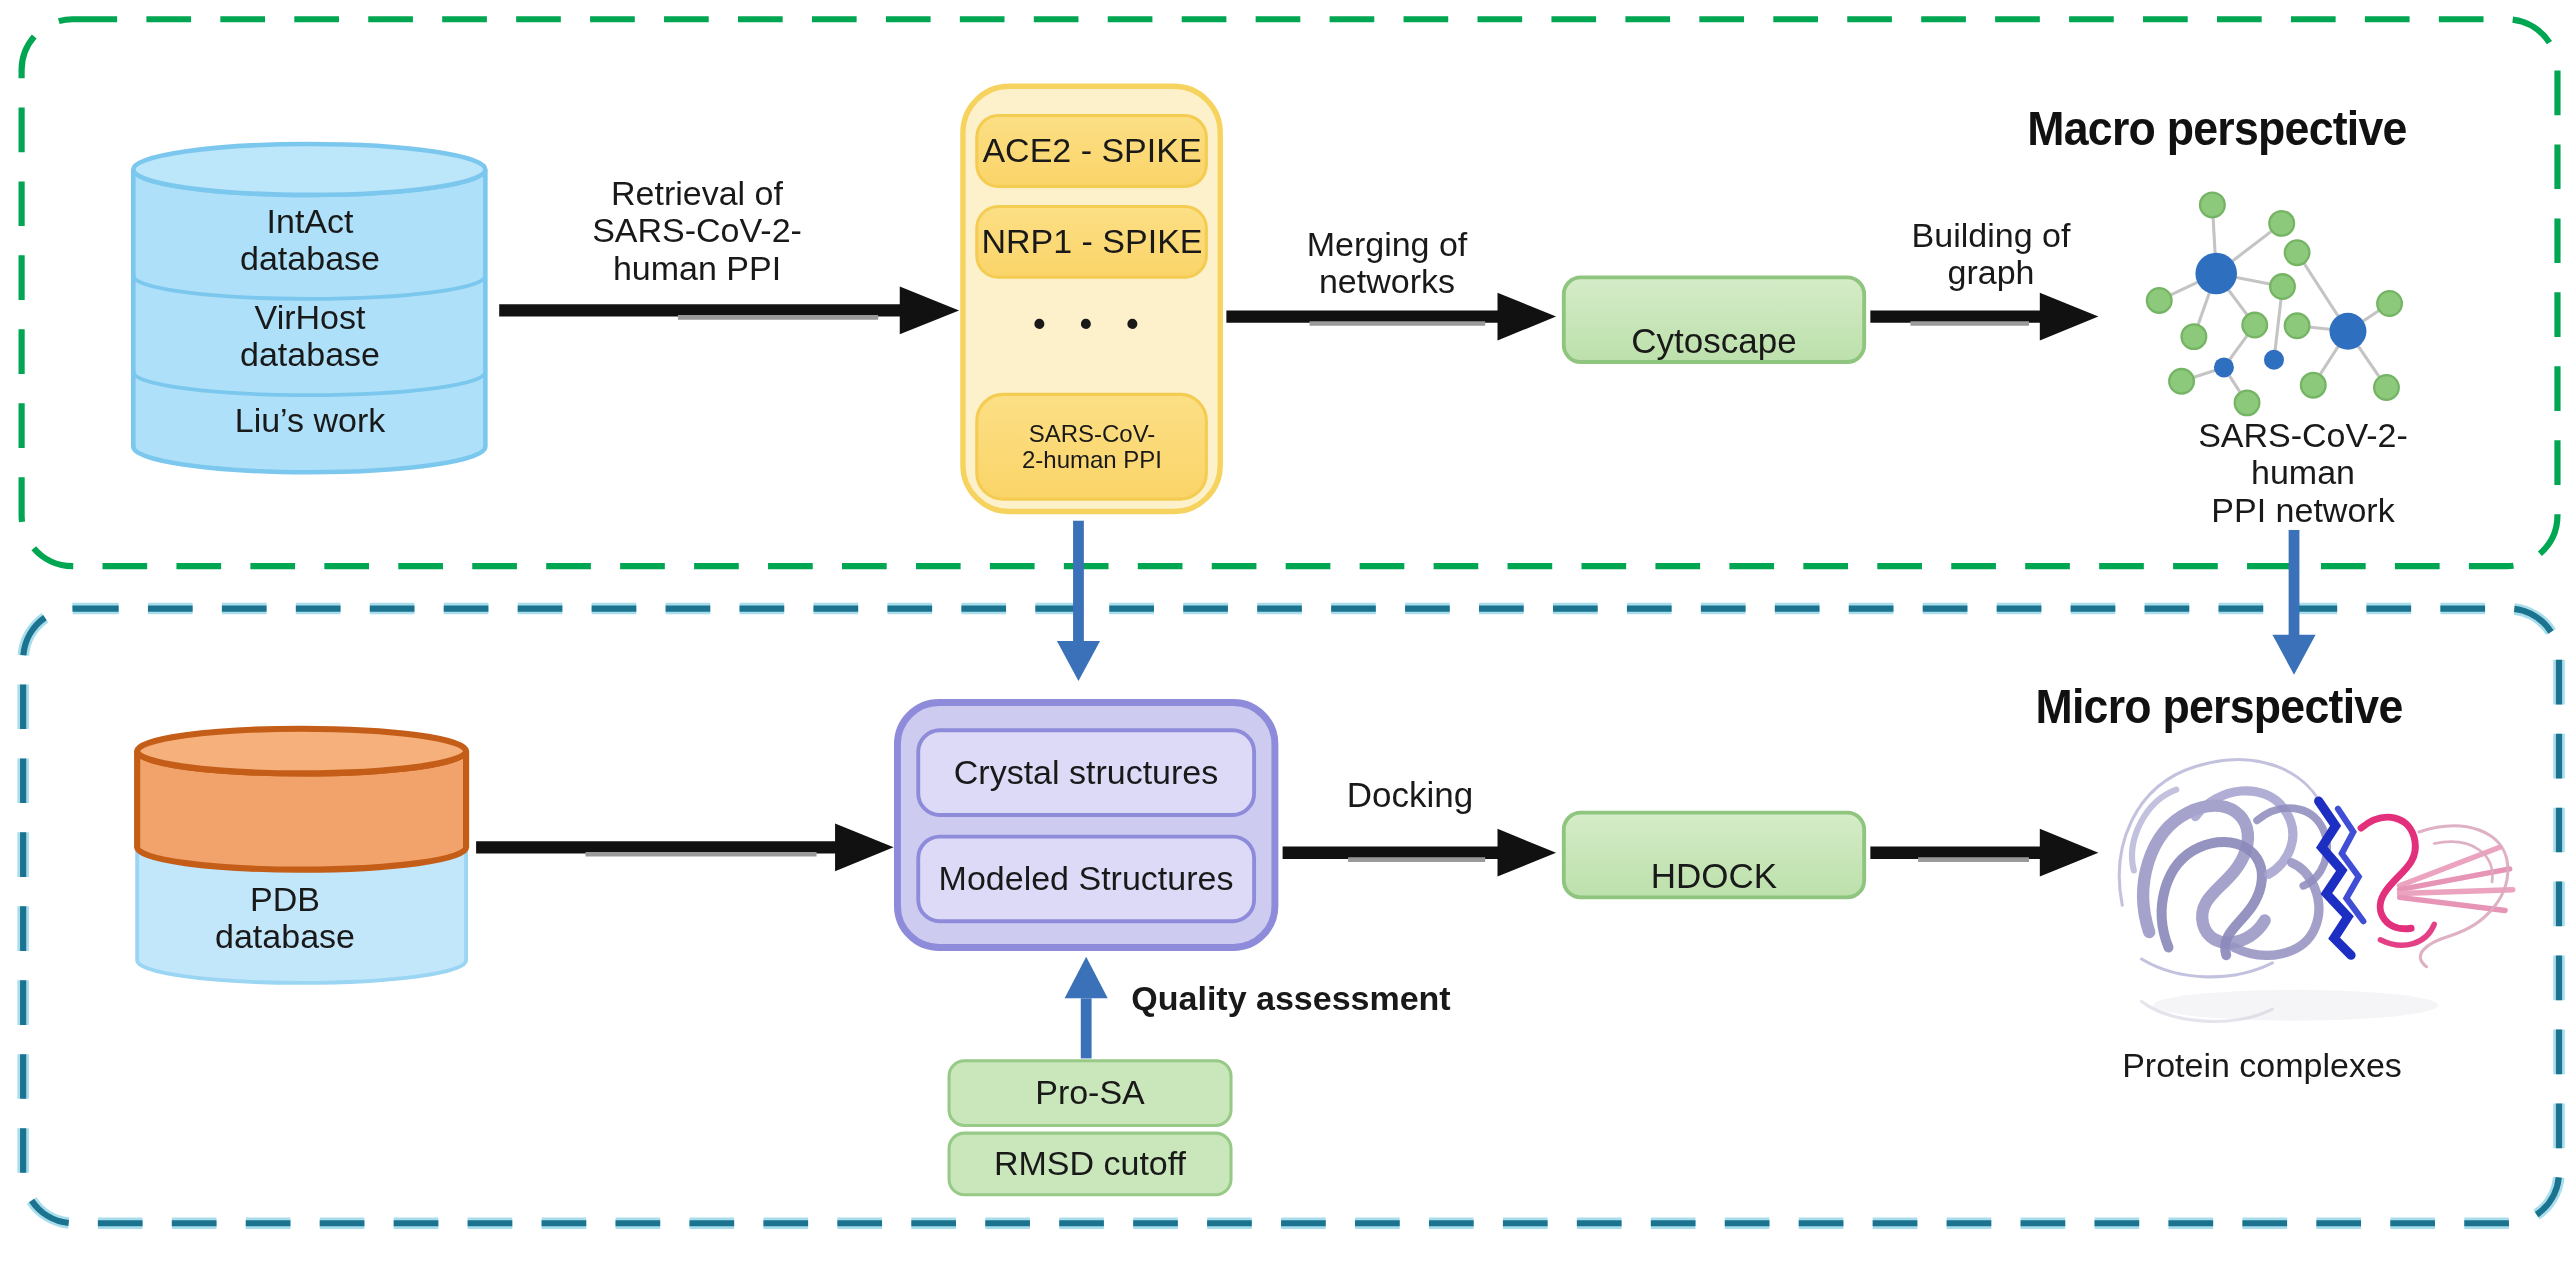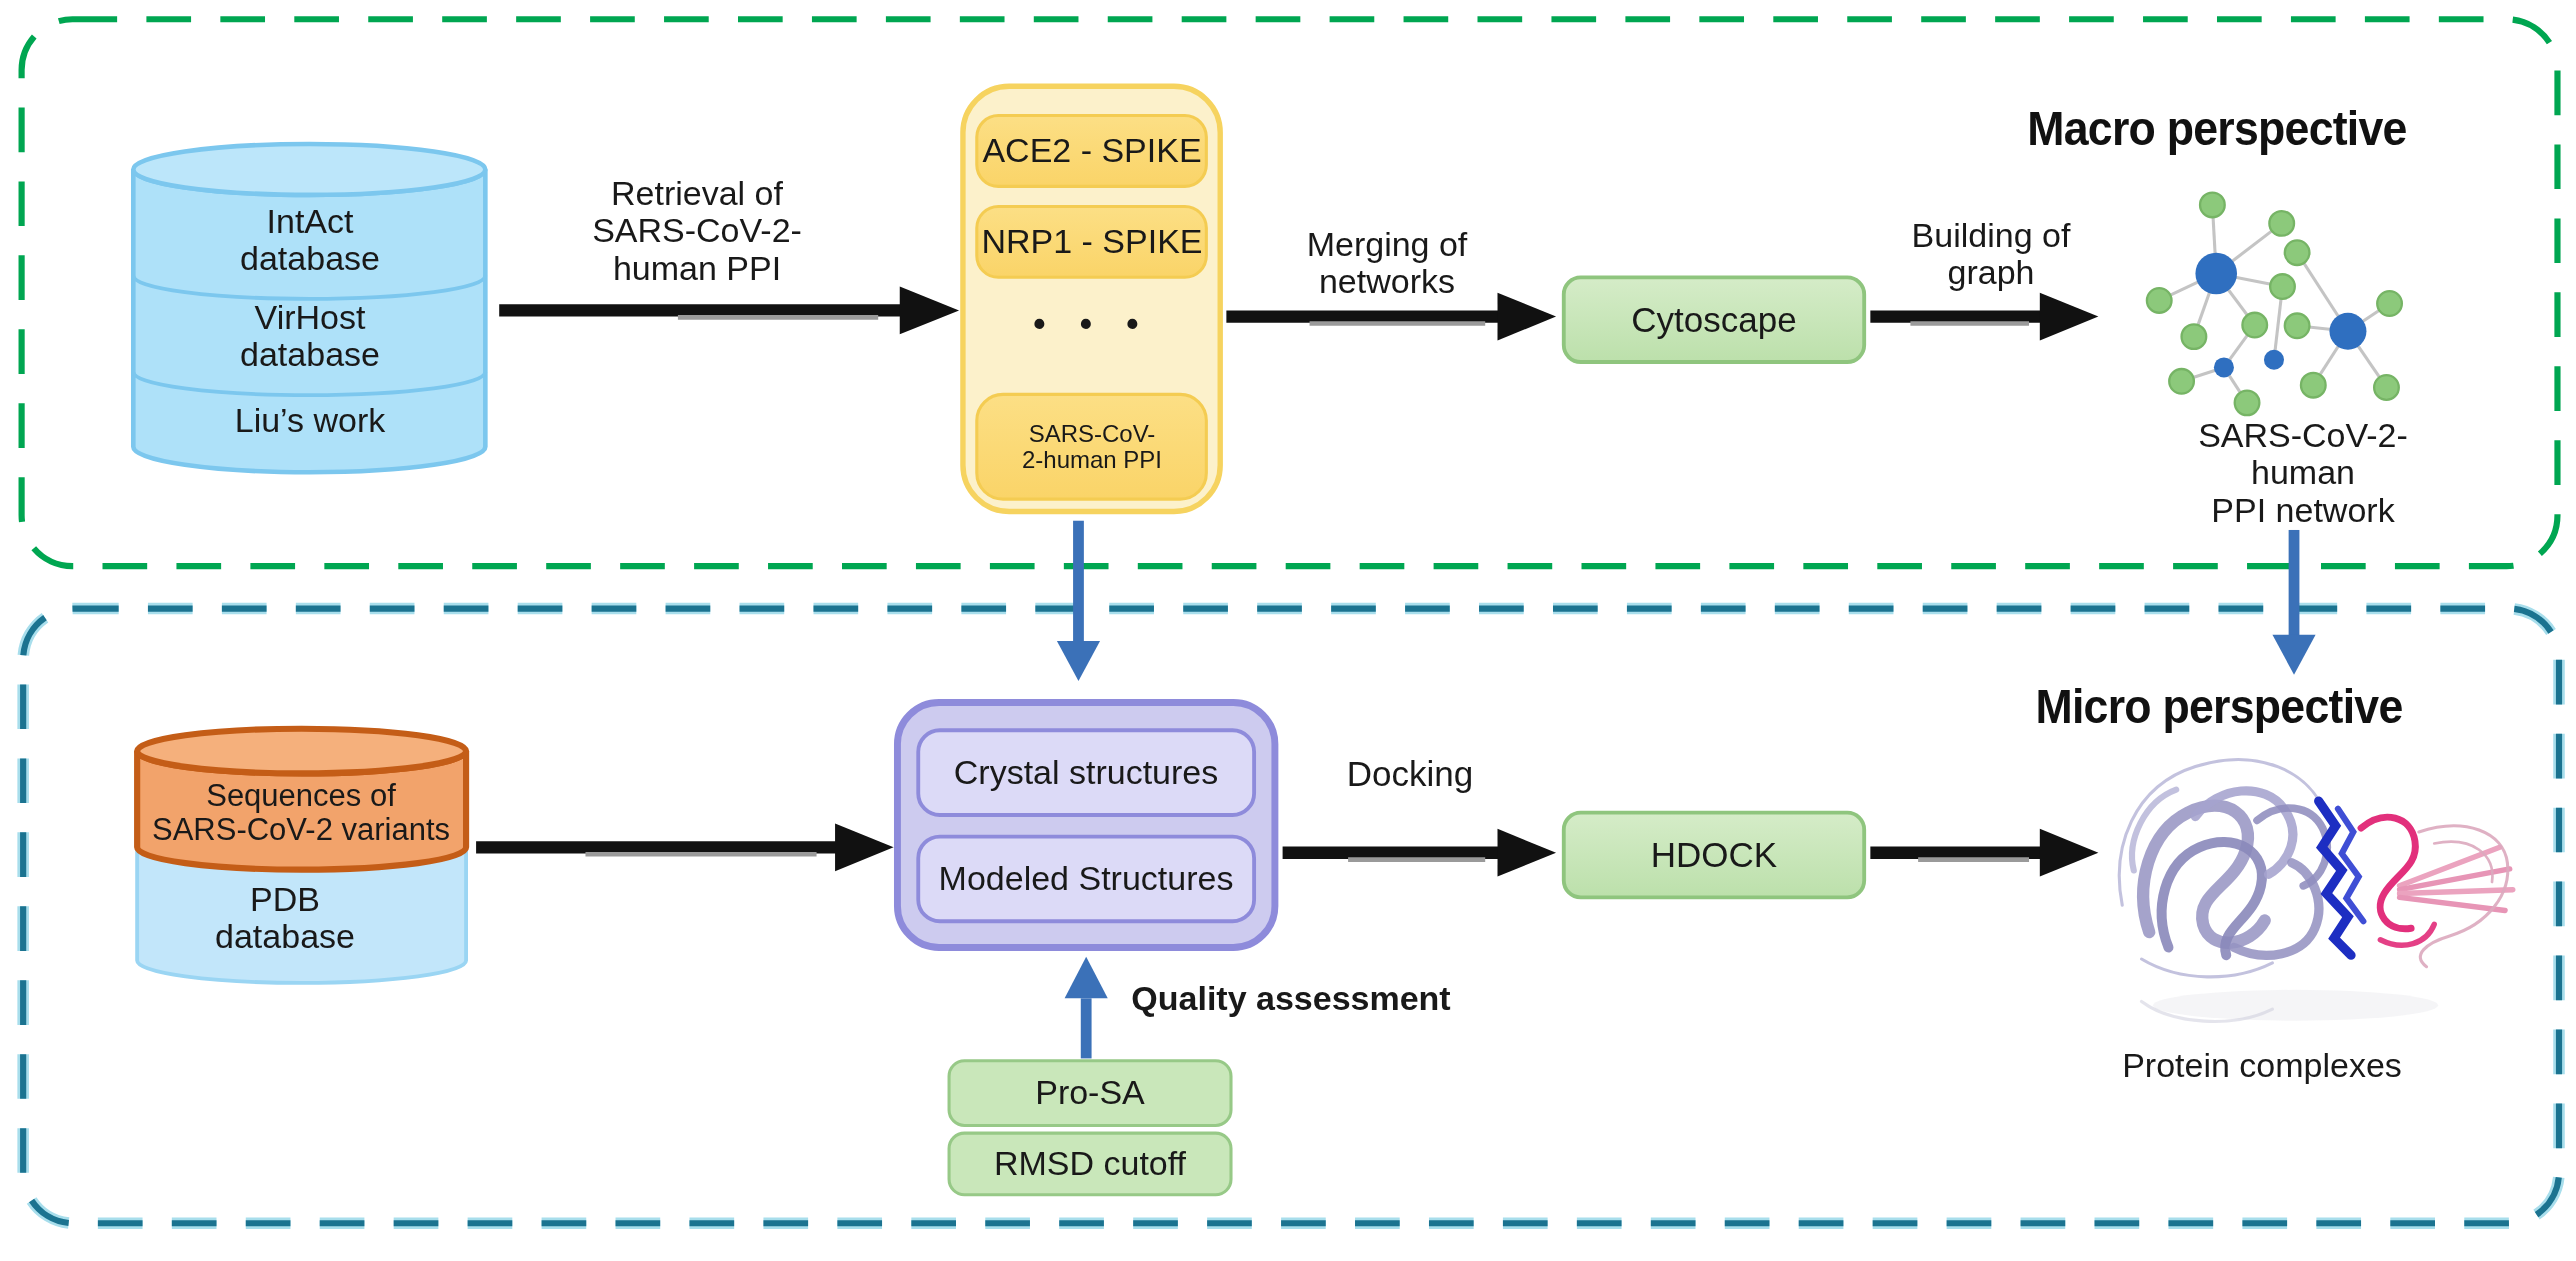--- a/index.html
+++ b/index.html
@@ -6,21 +6,21 @@
   body { font-family:"Liberation Sans", sans-serif; }
   #stage { position:relative; width:2576px; height:1261px; background:#ffffff; overflow:hidden; }
   #shapes { position:absolute; left:0; top:0; }
   .lbl {
     position:absolute; transform:translate(-50%,-50%);
     text-align:center; font-size:34px; line-height:1.10; color:#191919;
     white-space:pre-line; letter-spacing:0;
   }
   .f40 { font-size:31px; }
   .f42 { font-size:24px; }
-  .f46 { font-size:35px; }
+  .f46 { font-size:35px;margin-top:21px; }
   .title {
     font-size:48px; font-weight:700; color:#111111;
     transform:translate(-50%,-50%) scaleX(.93); letter-spacing:-0.8px; white-space:nowrap;
   }
   .dots { font-size:35px; font-weight:700; letter-spacing:12.3px; }
 </style>
 </head>
 <body>
 
 <div id="stage">
@@ -213,22 +213,20 @@
   <div class="lbl f46" style="left:1714px; top:320px;">Cytoscape</div>
 
   <div class="lbl" style="left:1991px; top:254px;">Building of
 graph</div>
 
   <div class="lbl" style="left:2303px; top:473px;">SARS-CoV-2-human
 PPI network</div>
 
   <div class="lbl title" style="left:2219px; top:707px;">Micro perspective</div>
 
-  <div class="lbl f40" style="left:301px; top:813px;">Sequences of
-SARS-CoV-2 variants</div>
   <div class="lbl" style="left:285px; top:918px;text-align:center;">PDB
 database</div>
 
 
   <div class="lbl" style="left:1086px; top:773px;">Crystal structures</div>
   <div class="lbl" style="left:1086px; top:879px;">Modeled Structures</div>
 
   <div class="lbl f46" style="left:1410px; top:774px;">Docking</div>
 
   <div class="lbl f46" style="left:1714px; top:855px;">HDOCK</div>

